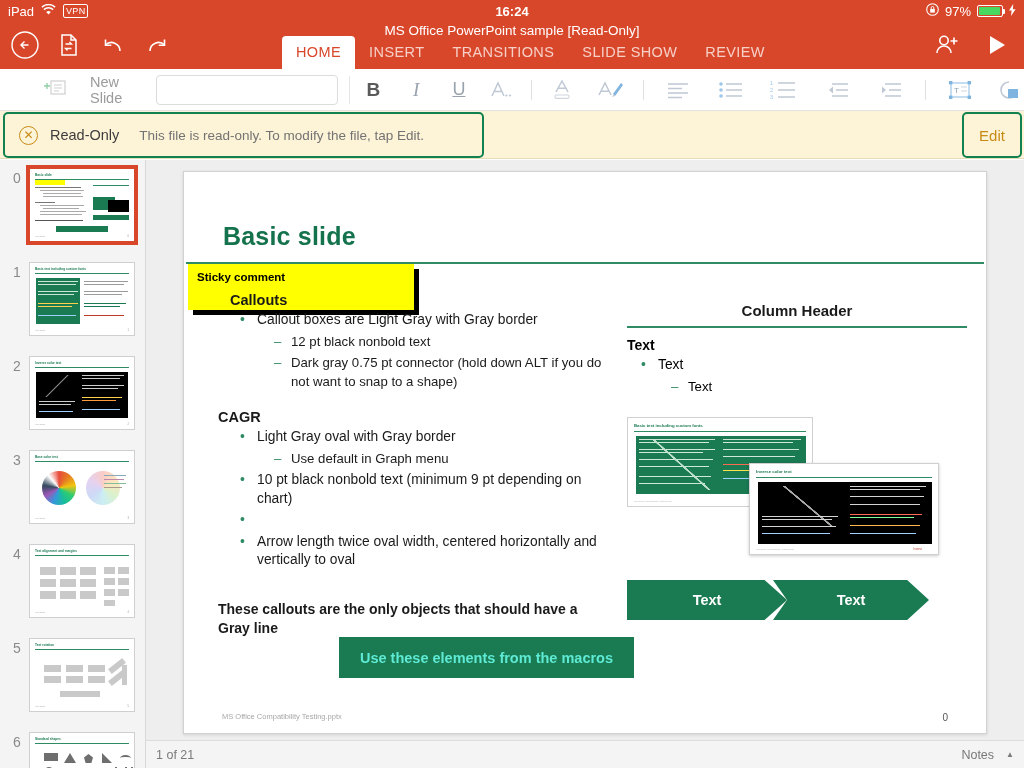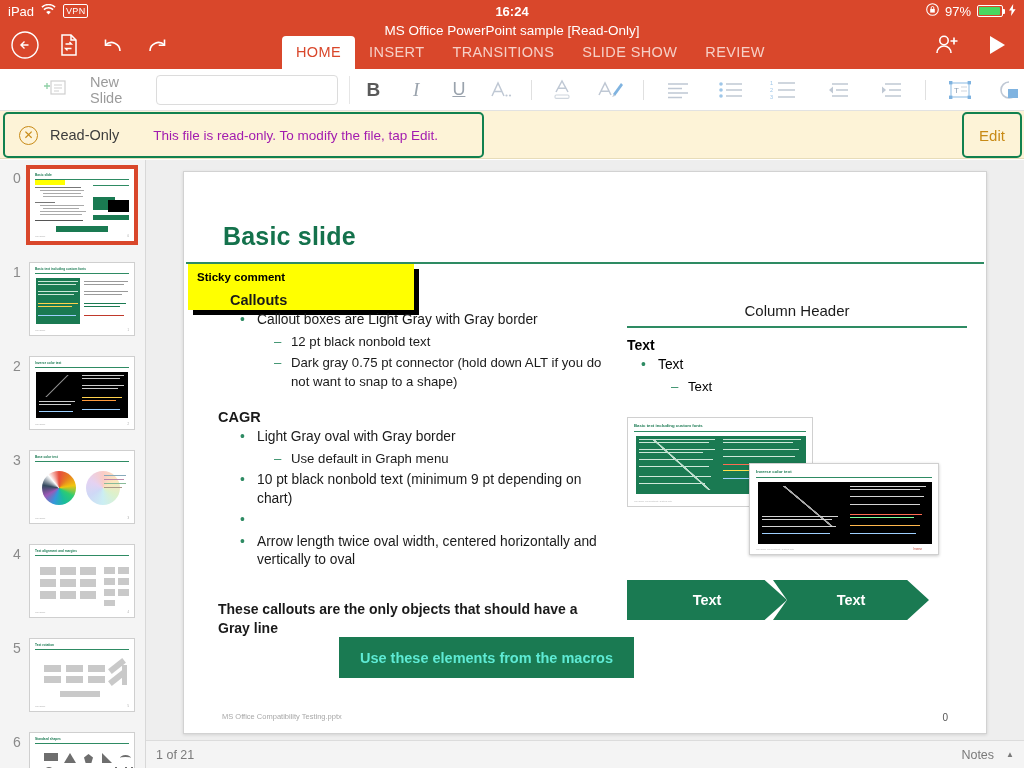--- a/index.html
+++ b/index.html
@@ -81,21 +81,21 @@
   .ro-box {
     position: absolute; left: 3px; top: 1px; width: 481px; height: 46px;
     background: #fdf3d7; border: 2px solid #11814f; border-radius: 5px;
     display: flex; align-items: center; padding-left: 14px; gap: 12px;
   }
   .ro-x {
     width: 19px; height: 19px; border: 1.6px solid #c88a16; border-radius: 50%;
     color: #c88a16; font-size: 12px; display: flex; align-items: center; justify-content: center;
   }
   .ro-title { font-size: 14.5px; font-weight: normal; color: #3d3d3d; }
-  .ro-msg { font-size: 13.5px; color: #a21caf; margin-left: 22px; }
+  .ro-msg { font-size: 13.5px; color: #737373; margin-left: 8px; }
   .ro-edit {
     position: absolute; right: 2px; top: 1px; width: 60px; height: 46px;
     border: 2px solid #11814f; border-radius: 5px; background: #fdf3d7;
     display: flex; align-items: center; justify-content: center;
     color: #c88a16; font-size: 15px;
   }
 
   
   .rail {
     position: absolute; top: 160px; left: 0; width: 146px; bottom: 0;
@@ -138,21 +138,21 @@
     background: #ffff00; box-shadow: 5px 5px 0 #000000;
     font-size: 11.5px; font-weight: bold; color: #000; padding: 7px 0 0 9px;
   }
   .body-l { position: absolute; left: 34px; top: 120px; width: 390px; color: #1a1a1a; }
   .body-r { position: absolute; left: 443px; top: 130px; width: 340px; }
   .h-bold { font-size: 14.5px; font-weight: bold; margin-top: 11px; }
   .lvl1, .lvl2 { display: flex; font-size: 13.8px; line-height: 18.5px; margin-top: 3px; }
   .lvl1 { padding-left: 22px; }
   .lvl2 { padding-left: 56px; font-size: 13.2px; }
   .mk { color: #2e8b63; width: 17px; flex: 0 0 17px; }
-  .colhead { text-align: center; font-size: 15px; font-weight: normal; color: #1a1a1a; }
+  .colhead { text-align: center; font-size: 15px; font-weight: bold; color: #1a1a1a; }
   .colrule { height: 2px; background: #2e8b63; margin-top: 7px; }
   .col-t1 { font-size: 14px; font-weight: bold; margin-top: 9px; }
 
   .shot-wrap { position: absolute; left: 443px; top: 245px; width: 322px; height: 140px; }
   .shotbox { position: absolute; background: #ffffff; border: 1px solid #d0d0d0; overflow: hidden; }
   .shot-a { left: 0; top: 0; width: 186px; height: 90px; }
   .shot-b { left: 122px; top: 46px; width: 190px; height: 92px; box-shadow: 0 1px 3px rgba(0,0,0,.22); }
   .shot-title { position: absolute; left: 6px; top: 5px; font-size: 4.3px; color: #1a7a52; font-weight: bold; }
   .shot-rule { position: absolute; left: 6px; right: 6px; top: 13px; height: .8px; background: #2e8b63; }
   .shot-foot { position: absolute; left: 6px; bottom: 3px; font-size: 2.4px; color: #b9b9b9; }

